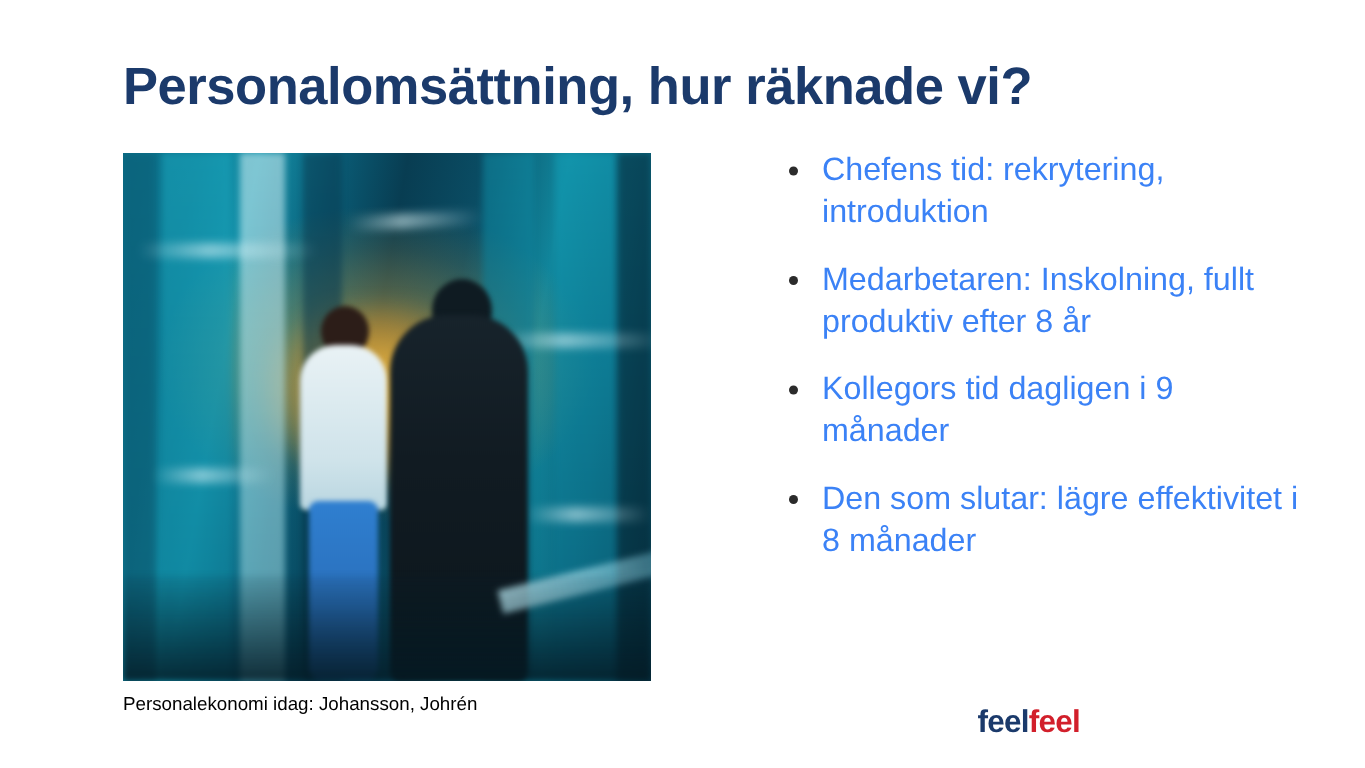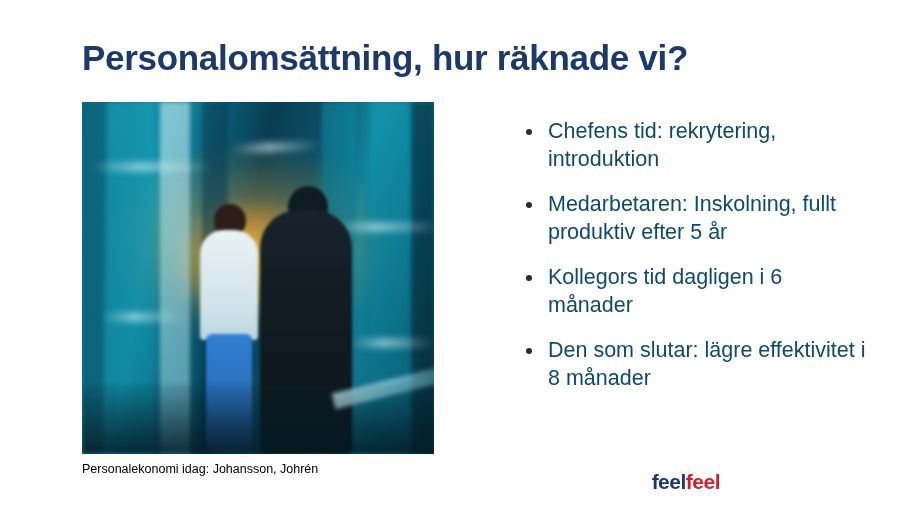--- a/index.html
+++ b/index.html
@@ -153,23 +153,23 @@
   .caption {
     position: absolute;
     left: 82px;
     top: 462px;
     font-size: 12.5px;
     color: #000000;
   }
   .bullets {
     position: absolute;
     left: 520px;
-    top: 118px;
+    top: 100px;
     width: 350px;
-    color: #0c4a6e;
+    color: #3b82f6;
     font-size: 21.5px;
     line-height: 1.3;
   }
   .bullet {
     position: relative;
     padding-left: 28px;
     margin-bottom: 17px;
   }
   .bullet .dot {
     position: absolute;
@@ -225,25 +225,25 @@
 
   <div class="caption">Personalekonomi idag: Johansson, Johrén</div>
 
   <div class="bullets">
     <div class="bullet">
       <span class="dot"></span>
       <span>Chefens tid: rekrytering, introduktion</span>
     </div>
     <div class="bullet">
       <span class="dot"></span>
-      <span>Medarbetaren: Inskolning, fullt produktiv efter 5 år</span>
-    </div>
-    <div class="bullet">
-      <span class="dot"></span>
-      <span>Kollegors tid dagligen i 6 månader</span>
+      <span>Medarbetaren: Inskolning, fullt produktiv efter 8 år</span>
+    </div>
+    <div class="bullet">
+      <span class="dot"></span>
+      <span>Kollegors tid dagligen i 9 månader</span>
     </div>
     <div class="bullet">
       <span class="dot"></span>
       <span>Den som slutar: lägre effektivitet i 8 månader</span>
     </div>
   </div>
 
   <div class="logo">
     <span class="feel">feel</span><span class="good">feel</span>
   </div>

